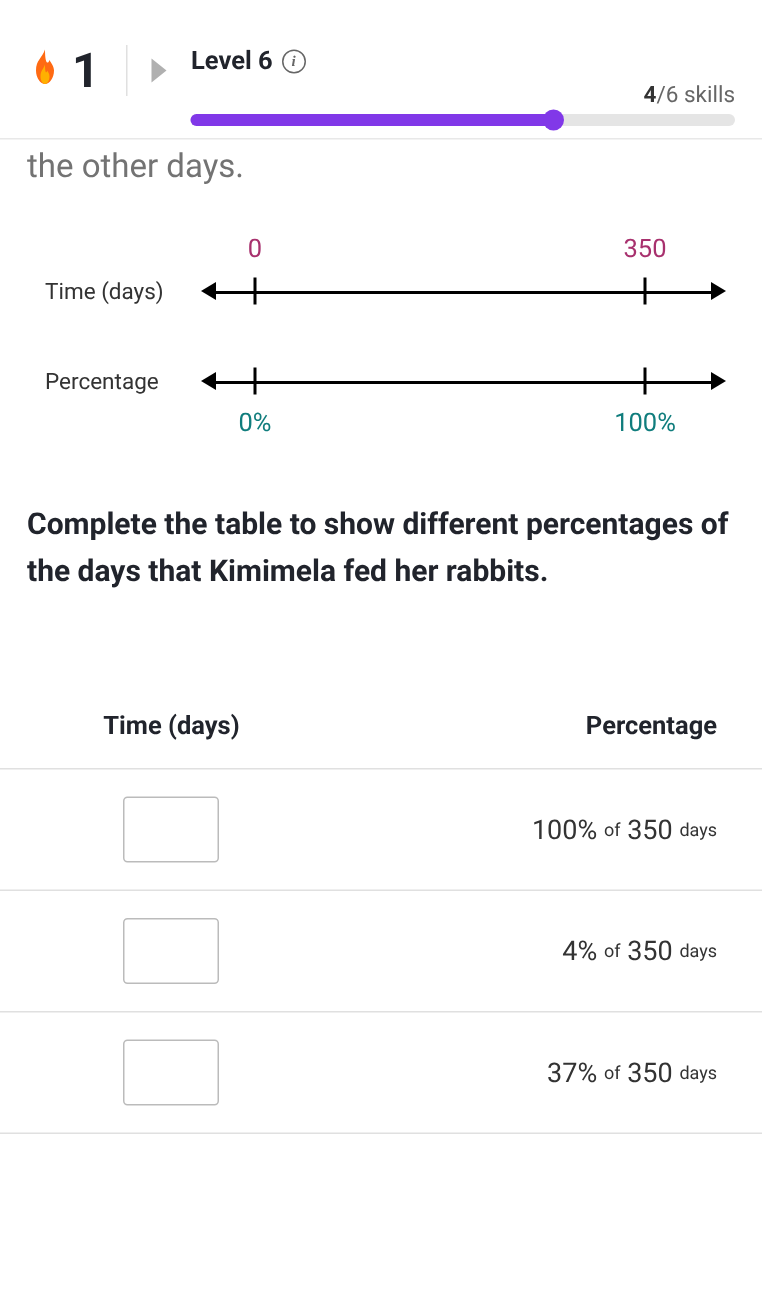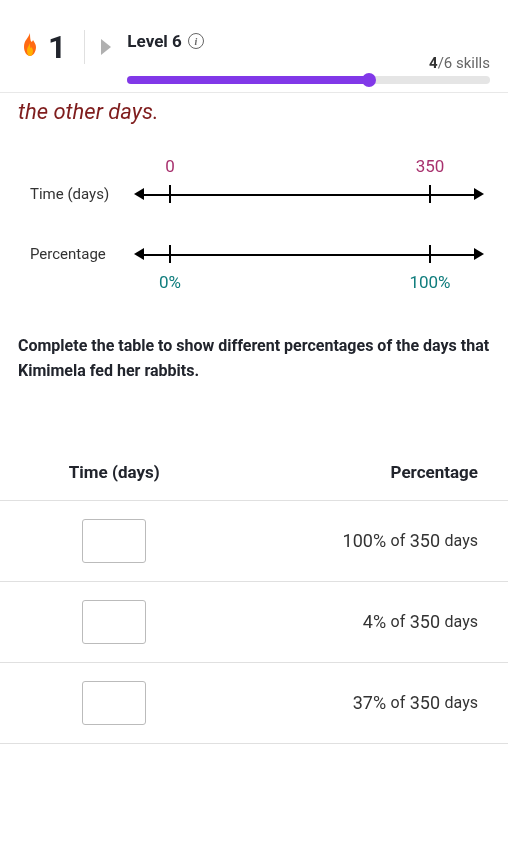--- a/index.html
+++ b/index.html
@@ -93,23 +93,22 @@
       top: 50%;
       left: 66.6%;
       transform: translate(-50%, -50%);
       width: 14px;
       height: 14px;
       background: #8138e8;
       border-radius: 50%;
     }
     .prev-text {
       font-size: 22px;
-      color: #7f1d1d;
+      color: #737373;
       padding: 6px 18px 10px 18px;
-      font-style: italic;
     }
     .diagram {
       padding: 20px 30px 10px 30px;
     }
     .nline {
       position: relative;
       margin: 30px 0 20px 0;
       height: 20px;
     }
     .nline-label {
@@ -147,21 +146,21 @@
       background: #000;
     }
     .nline-val {
       position: absolute;
       transform: translateX(-50%);
       font-size: 17px;
     }
     .val-top { top: -28px; color: #a8316e; }
     .val-bot { bottom: -28px; color: #107d7d; }
     .prompt {
-      font-size: 16px;
+      font-size: 20px;
       font-weight: 700;
       line-height: 1.55;
       color: #21242c;
       padding: 40px 18px 20px 18px;
     }
     .table {
       width: 100%;
       margin-top: 40px;
     }
     .table-header, .table-row {
@@ -186,21 +185,21 @@
       border: 1px solid #bbb;
       border-radius: 3px;
       background: #fff;
       text-align: center;
       font-size: 16px;
     }
     .pct-cell {
       font-size: 18px;
       color: #333;
     }
-    .pct-cell .of { font-size: 16px; }
+    .pct-cell .of { font-size: 12px; }
   </style>
 </head>
 <body>
 
 <div class="header">
   <div class="streak">
     <span>
       <svg width="24" height="28" viewBox="0 0 24 28">
           <path d="M12 2 C10 8 6 9 6 16 c0 5 3 9 6 9 c3 0 6-4 6-9 c0-3-2-5-3-7 c-1 3-3 3-3-7z" fill="#ff6a13"></path>
           <path d="M12 12 c-1 3-3 4-3 8 c0 3 1.5 5 3 5 c1.5 0 3-2 3-5 c0-2-1-3-1.5-4 c-.5 2-1.5 2-1.5-4z" fill="#ffb000"></path>

